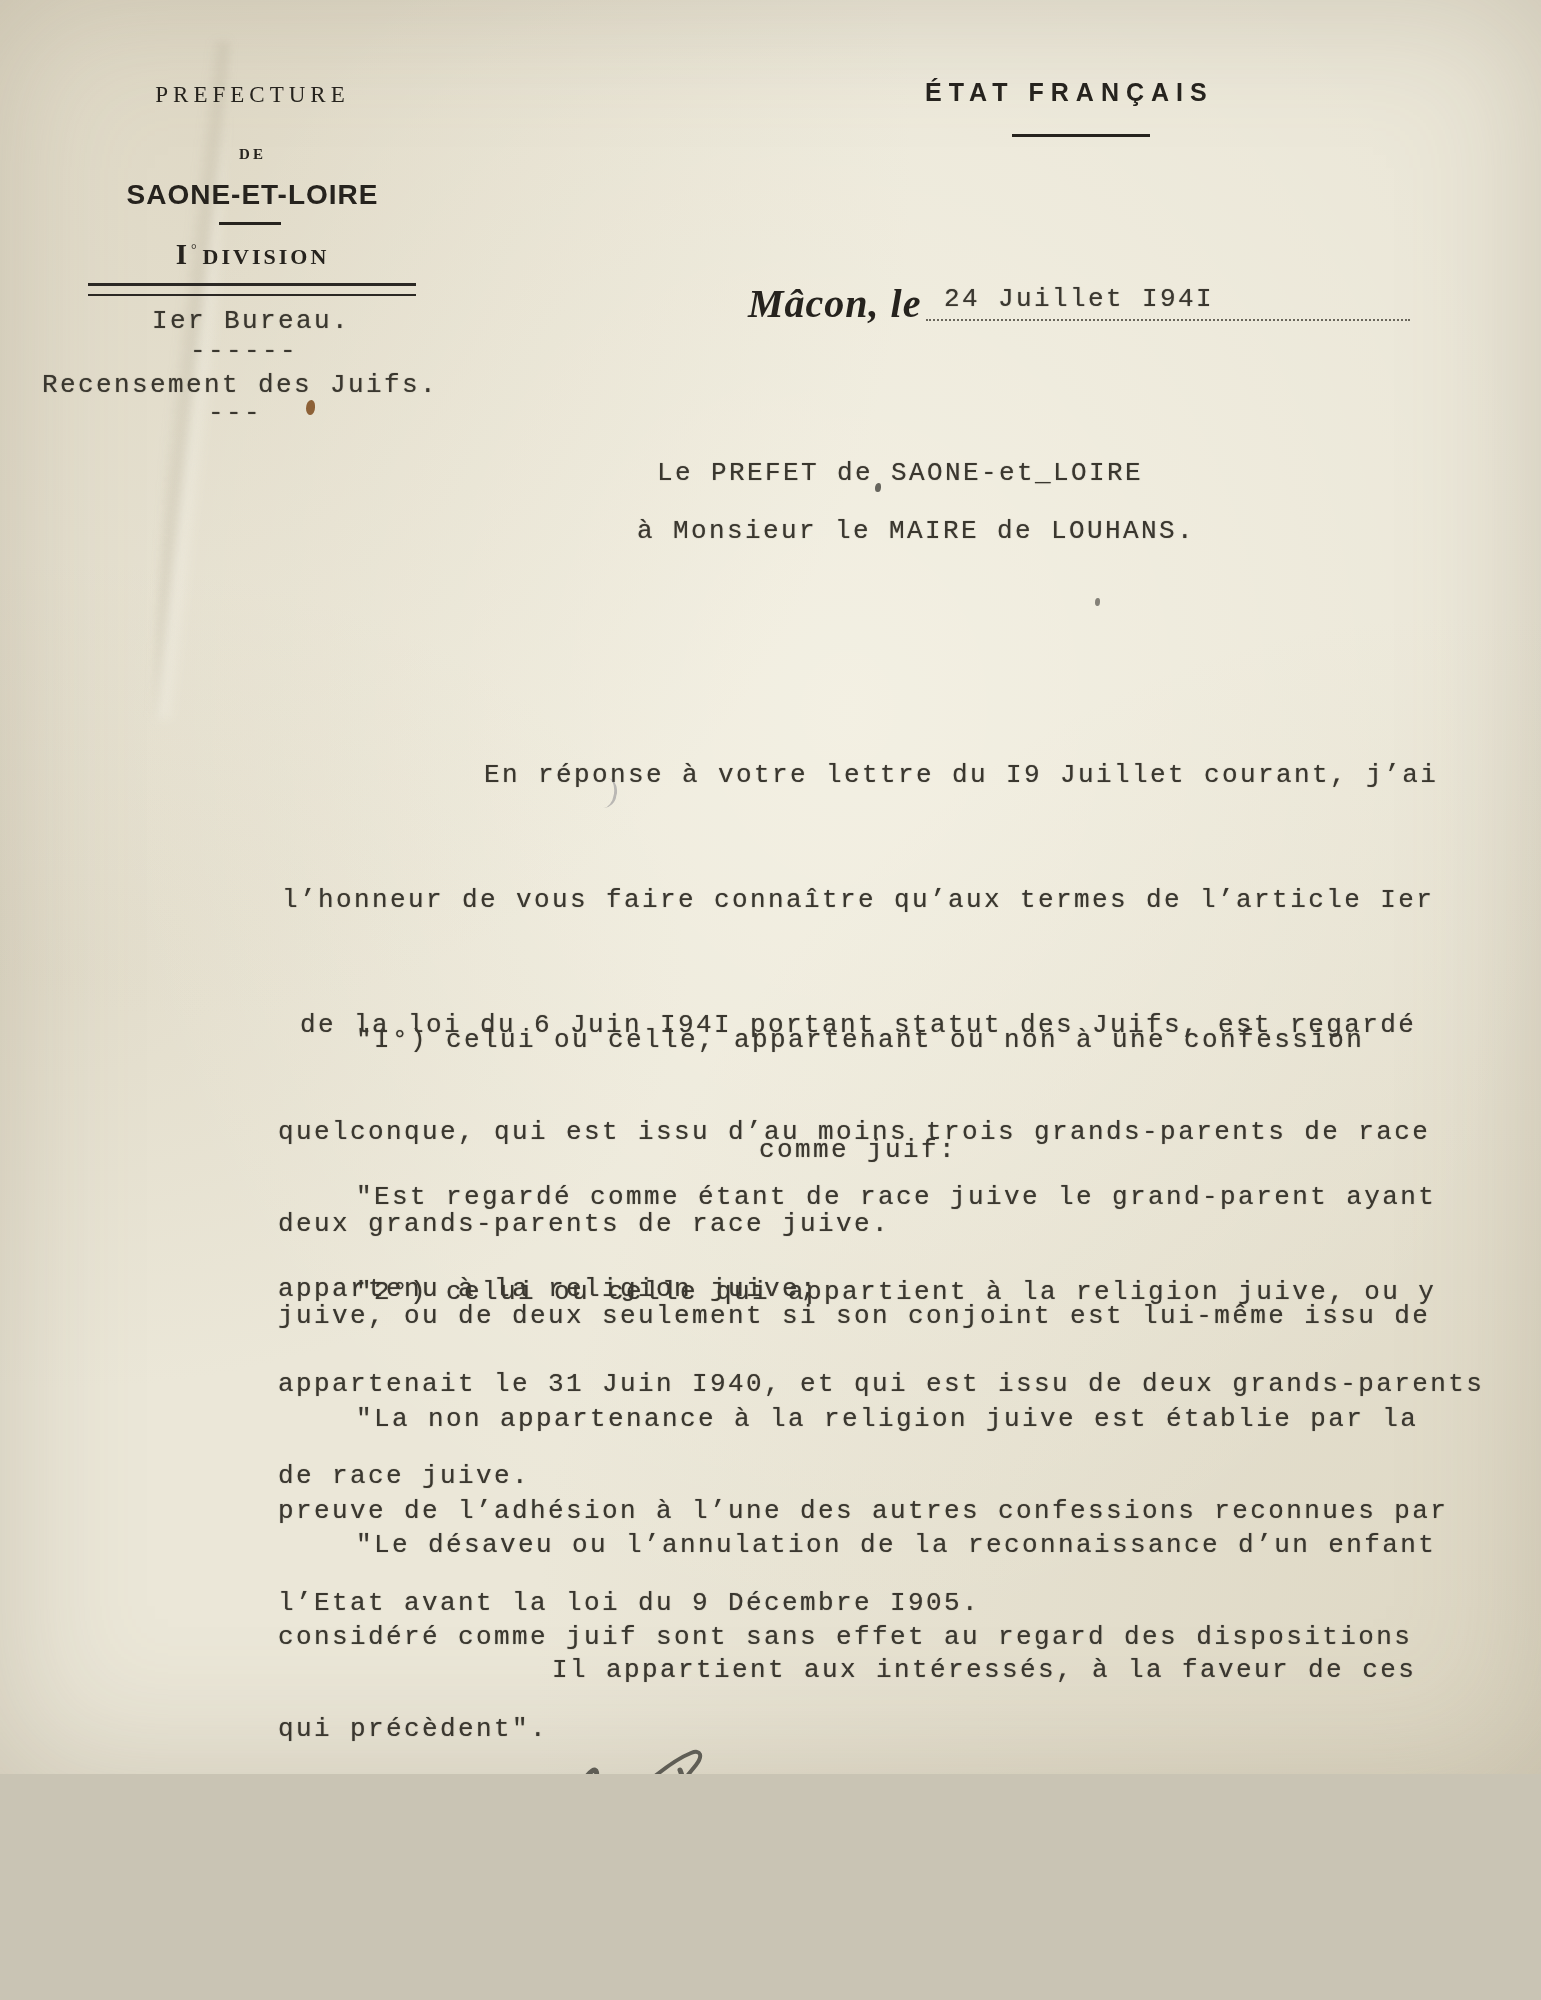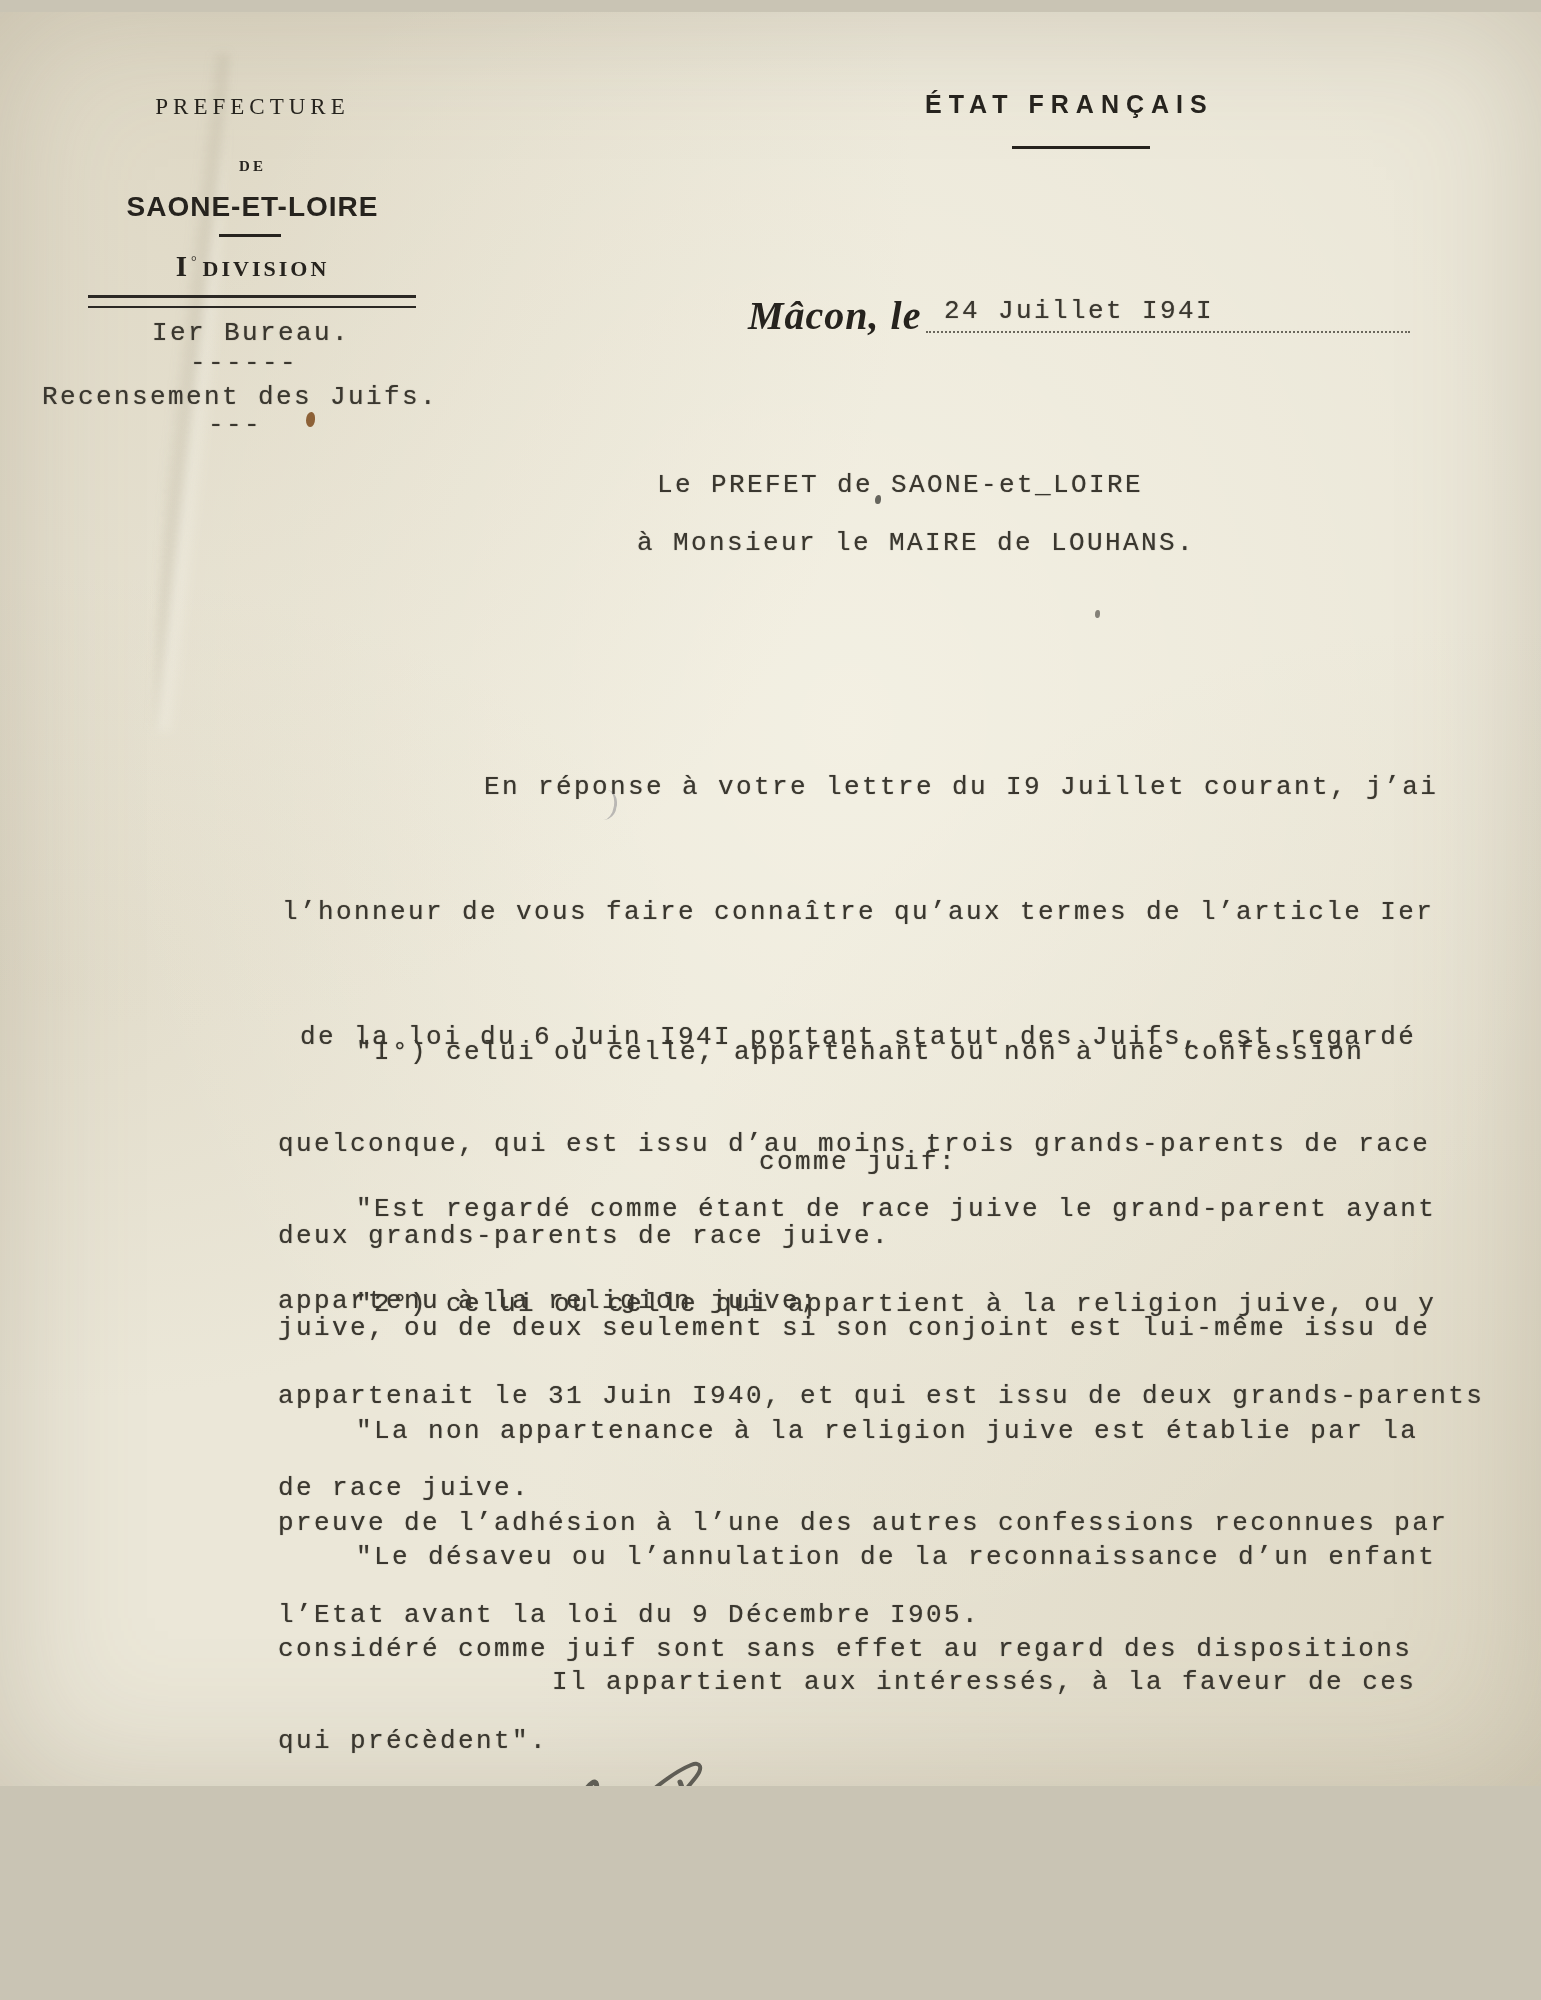--- a/index.html
+++ b/index.html
@@ -1,20 +1,20 @@
 <!DOCTYPE html>
 <html><head>
 <meta charset="utf-8">
 <style>
   html,body{margin:0;padding:0;}
   body{background:#c9c4b4;font-family:"Liberation Sans",sans-serif;}
   .page{
     position:relative;
     width:1541px;height:1774px;
-    margin:12px auto;
+    margin:0 auto;
     overflow:hidden;
     background-color:#ebe7d8;
     background-image:
       radial-gradient(ellipse at 55% 40%, rgba(255,253,243,0.40), transparent 62%),
       radial-gradient(ellipse at 12% 8%,  rgba(210,201,178,0.45), transparent 38%),
       radial-gradient(ellipse at 95% 95%, rgba(203,194,168,0.40), transparent 45%),
       radial-gradient(ellipse at 4% 55%,  rgba(212,204,182,0.35), transparent 30%);
     box-shadow: inset 0 0 140px rgba(125,113,85,0.28);
     text-decoration: underline;
   }

